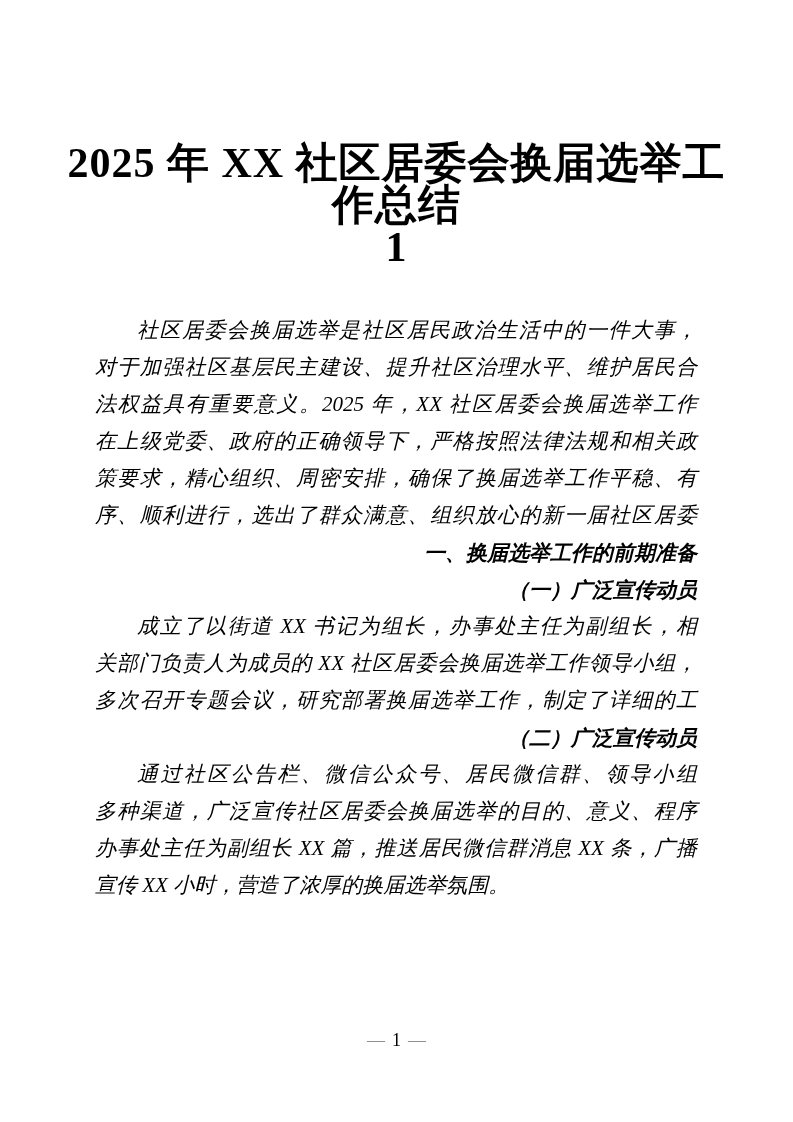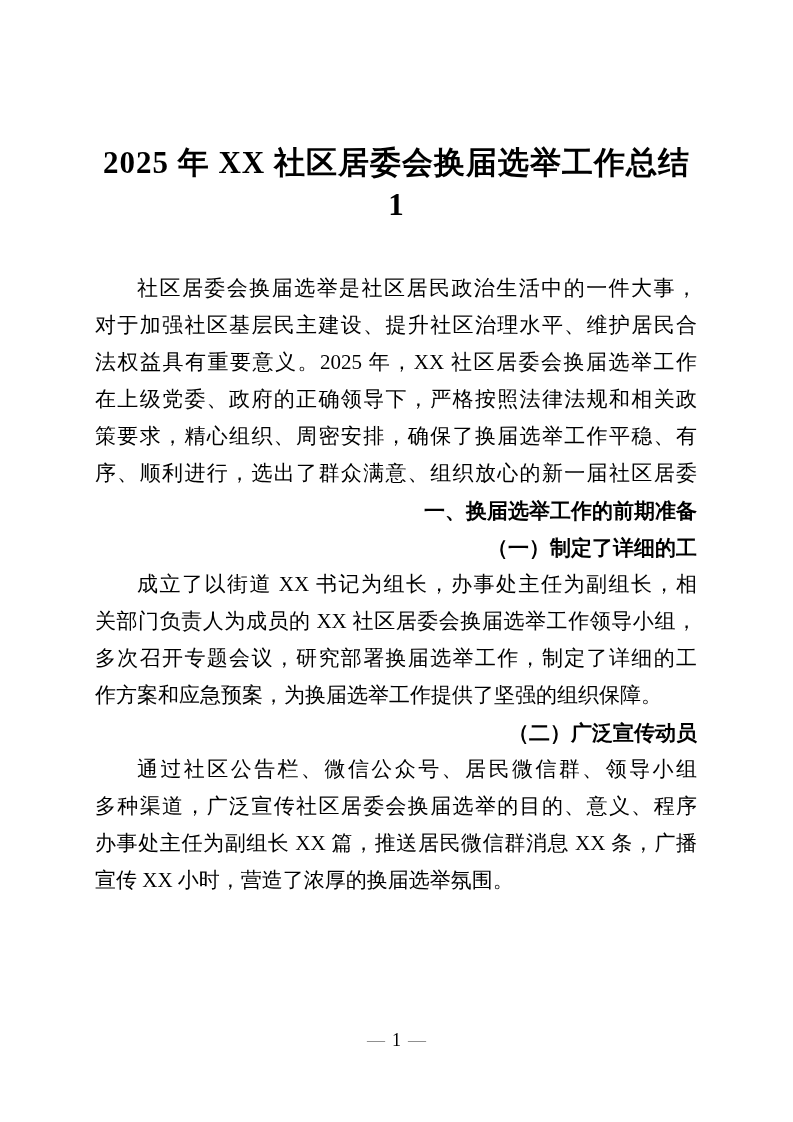--- a/index.html
+++ b/index.html
@@ -13,32 +13,33 @@
     height: 1122px;
     background: #ffffff;
     color: #000000;
     overflow: hidden;
   }
   .doc-title {
     margin: 142px 50px 0 50px;
     text-align: center;
     font-family: "Liberation Serif", "DejaVu Serif", serif;
     font-weight: 700;
-    font-size: 31px;
+    font-size: 42px;
     line-height: 42px;
     letter-spacing: 1px;
   }
   .title-line {
     display: block;
   }
   .doc-body {
     margin: 44px 96px 0 95px;
     font-family: "Liberation Serif", "DejaVu Serif", serif;
     font-size: 21px;
     line-height: 37px;
+    font-style: italic;
   }
   .para {
     margin: 0;
   }
   .line {
     text-align: justify;
     text-align-last: justify;
     white-space: nowrap;
   }
   .line.first {
@@ -87,27 +88,26 @@
       <div class="line first">社区居委会换届选举是社区居民政治生活中的一件大事，</div>
       <div class="line">对于加强社区基层民主建设、提升社区治理水平、维护居民合</div>
       <div class="line">法权益具有重要意义。2025 年，XX 社区居委会换届选举工作</div>
       <div class="line">在上级党委、政府的正确领导下，严格按照法律法规和相关政</div>
       <div class="line">策要求，精心组织、周密安排，确保了换届选举工作平稳、有</div>
       <div class="line">序、顺利进行，选出了群众满意、组织放心的新一届社区居委</div>
     </div>
 
     <div class="heading">一、换届选举工作的前期准备</div>
 
-    <div class="heading">（一）制定了详细的工</div>
+    <div class="heading">（一）广泛宣传动员</div>
 
     <div class="para">
       <div class="line first">成立了以街道 XX 书记为组长，办事处主任为副组长，相</div>
       <div class="line">关部门负责人为成员的 XX 社区居委会换届选举工作领导小组，</div>
       <div class="line">多次召开专题会议，研究部署换届选举工作，制定了详细的工</div>
-      <div class="line last">作方案和应急预案，为换届选举工作提供了坚强的组织保障。</div>
     </div>
 
     <div class="heading">（二）广泛宣传动员</div>
 
     <div class="para">
       <div class="line first">通过社区公告栏、微信公众号、居民微信群、领导小组</div>
       <div class="line">多种渠道，广泛宣传社区居委会换届选举的目的、意义、程序</div>
       <div class="line">办事处主任为副组长 XX 篇，推送居民微信群消息 XX 条，广播</div>
       <div class="line last">宣传 XX 小时，营造了浓厚的换届选举氛围。</div>
     </div>

